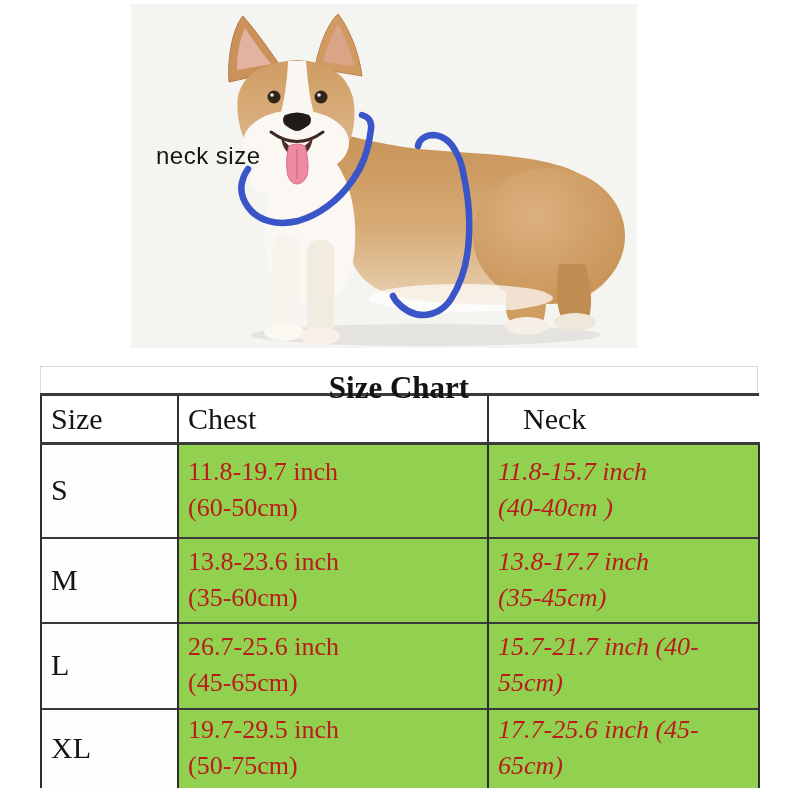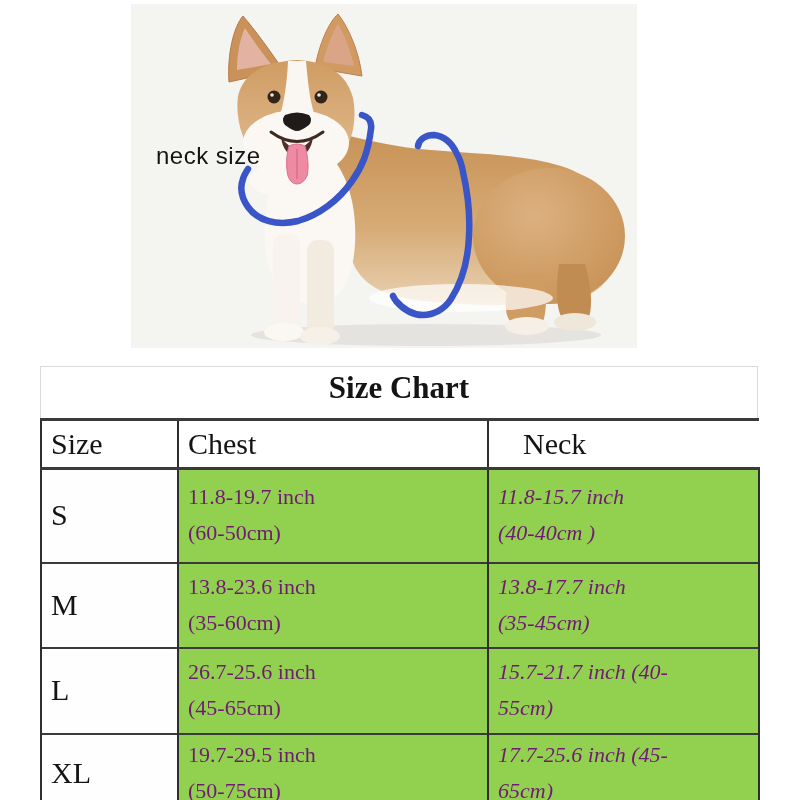--- a/index.html
+++ b/index.html
@@ -10,38 +10,38 @@
   .photo-panel{position:absolute;left:131px;top:4px;width:506px;height:344px;
                background:#f4f4f1;}
   .photo-panel svg{display:block;width:506px;height:344px;}
   .measure-label{position:absolute;color:#151515;font-weight:400;
                  font-family:"Liberation Sans",sans-serif;letter-spacing:0.5px;}
   .neck-label{left:139px;top:142px;font-size:24px;margin-left:17px;}
   .chest-label{left:437px;top:102px;font-size:29px;}
 
   
   .chart{position:absolute;left:40px;top:366px;width:718px;}
-  .chart-title{box-sizing:border-box;height:52px;border:1px solid #d9d9d9;border-bottom:none;
+  .chart-title{box-sizing:border-box;height:27px;border:1px solid #d9d9d9;border-bottom:none;
                background:#ffffff;text-align:center;
                font-family:"Liberation Serif",serif;font-weight:bold;font-size:31px;
                line-height:42px;color:#141414;}
   table.size-table{border-collapse:collapse;table-layout:fixed;width:718px;
                    border-top:3px solid #3a3a3a;
                    font-family:"Liberation Serif",serif;}
   col.c-size{width:137px;} col.c-chest{width:310px;} col.c-neck{width:271px;}
   .size-table th{background:#ffffff;color:#141414;font-weight:400;font-size:30px;
                  text-align:left;padding:0 0 0 9px;height:46px;
                  border-bottom:3px solid #3a3a3a;border-left:2px solid #2e2e2e;
                  vertical-align:middle;}
   .size-table th.col-neck{border-right:none;padding-left:34px;}
   .size-table td{border-left:2px solid #2e2e2e;border-top:2px solid #3a3a3a;
                  vertical-align:middle;padding:2px 4px 4px 9px;}
   .size-table tr td:last-child{border-right:2px solid #2e2e2e;font-style:italic;}
   .size-table td.size-cell{background:#fefefe;color:#141414;font-size:30px;}
-  .size-table td.val-cell{background:var(--hl,#92d050);color:#701a75;font-size:22px;
+  .size-table td.val-cell{background:var(--hl,#92d050);color:#b91c1c;font-size:26px;
                           line-height:36px;}
   tr.row-s td{height:86px;} tr.row-m td{height:77px;}
   tr.row-l td{height:78px;} tr.row-xl td{height:72px;}
 
   
   .ann{fill:none;stroke:var(--ann,#3a55c8);stroke-width:6.5;
        stroke-linecap:round;stroke-linejoin:round;}
 </style>
 </head>
 <body>

